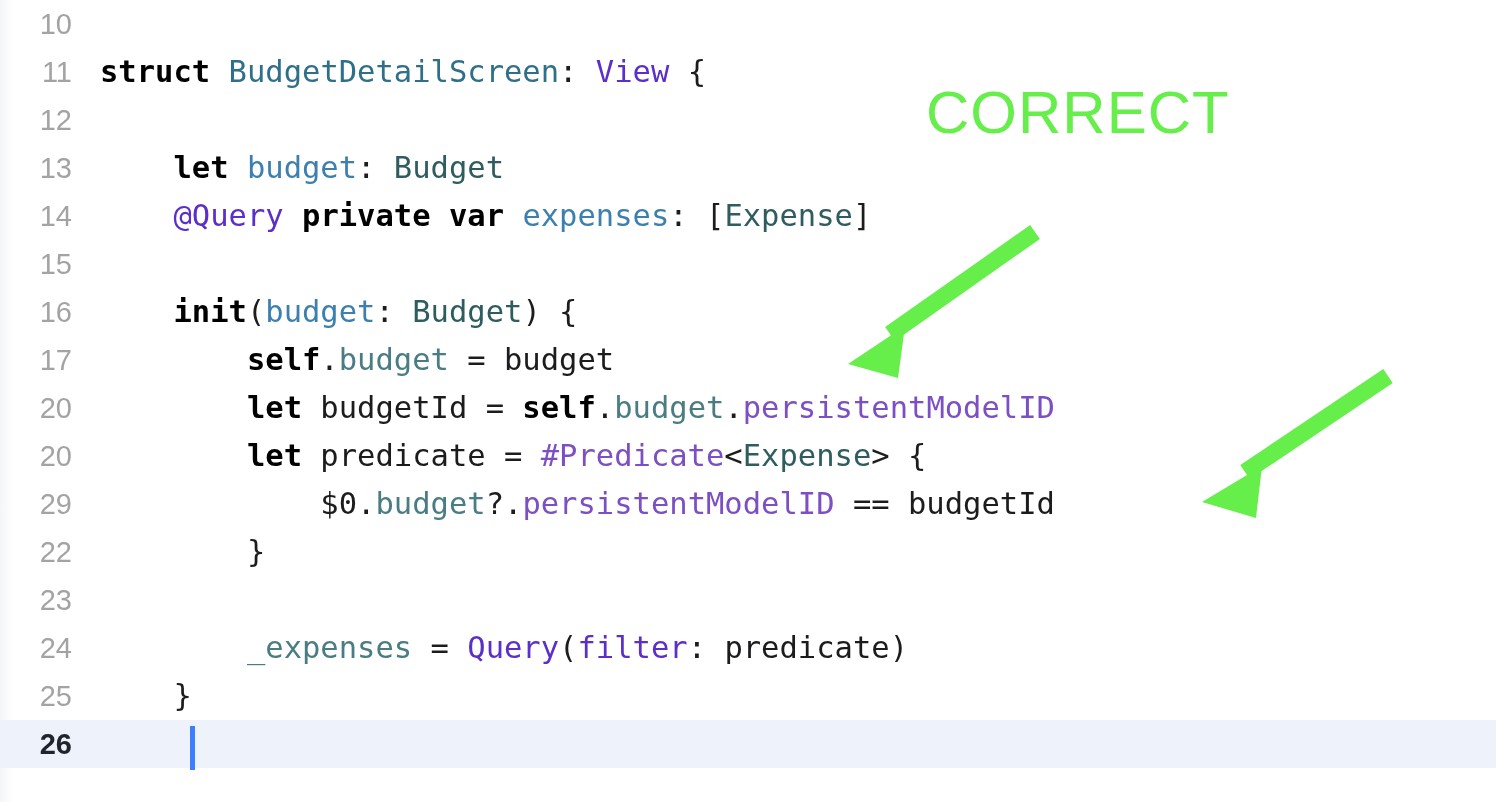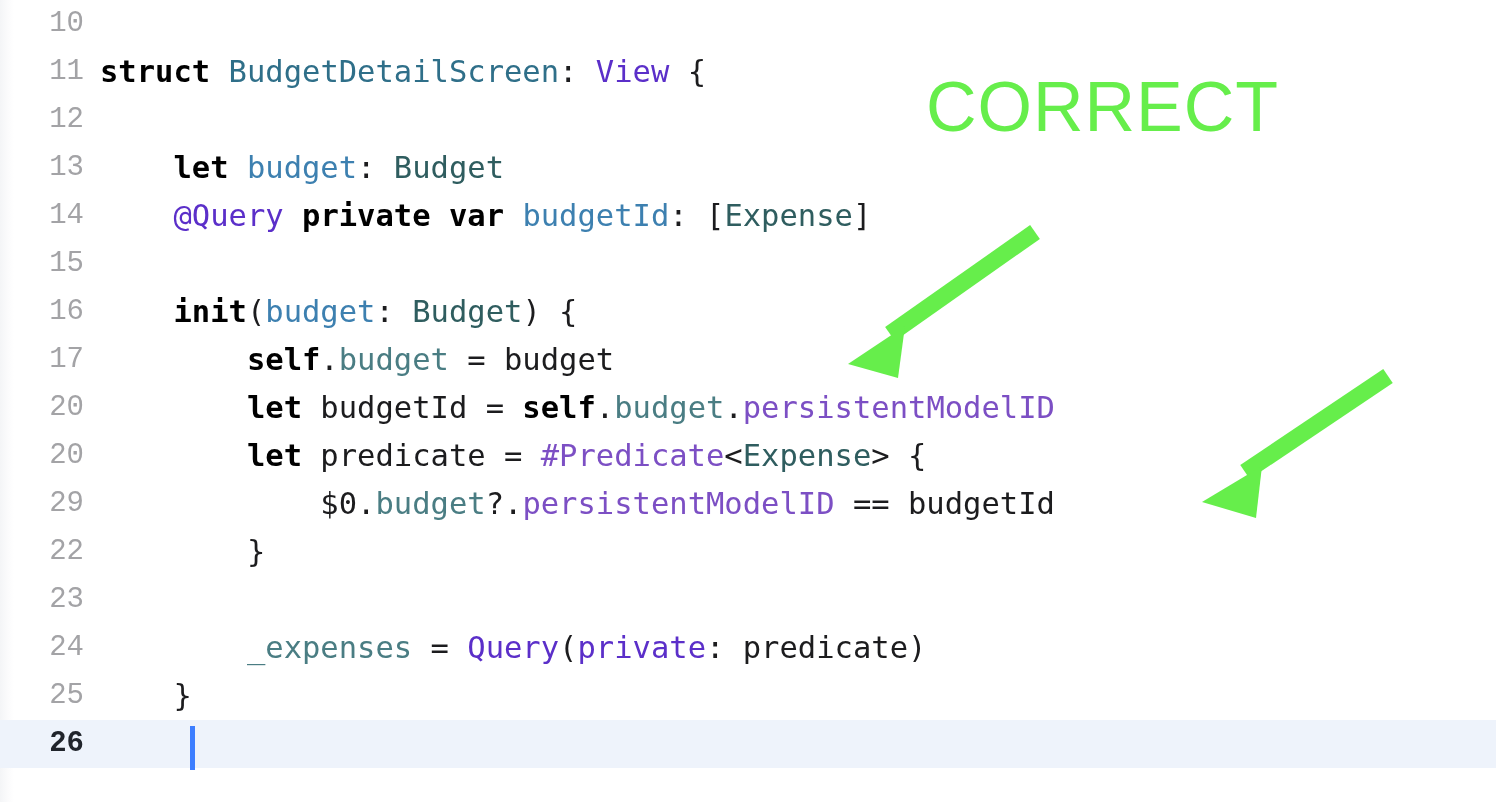--- a/index.html
+++ b/index.html
@@ -45,25 +45,25 @@
     height: 48px;
     line-height: 48px;
     white-space: pre;
   }
   .line.active {
     background: #eef3fb;
   }
 
   .lineno {
     position: absolute;
-    left: 12px;
+    left: 0;
     top: 0;
     width: 72px;
     text-align: right;
-    font-family: Liberation Mono, monospace;
+    font-family: Liberation Sans, sans-serif;
     font-size: 29px;
     color: #a3a3a6;
     letter-spacing: 0px;
   }
   .line.active .lineno {
     color: #20242b;
     font-weight: bold;
   }
 
   .code {
@@ -102,51 +102,51 @@
     position: absolute;
     left: 0;
     top: 0;
     width: 1496px;
     height: 802px;
     pointer-events: none;
   }
   .correct-label {
     position: absolute;
     left: 926px;
-    top: 64px;
+    top: 70px;
     font-family: "Liberation Sans", sans-serif;
-    font-size: 70px;
+    font-size: 60px;
     line-height: 86px;
     font-weight: normal;
     color: #66ee4b;
     letter-spacing: 1px;
   }
 </style>
 </head>
 <body>
 
 <div id="editor">
 
   <div class="gutter-edge"></div>
 
   <div class="code-lines">
       <div class="line"><div class="lineno">10</div><div class="code"></div></div>
       <div class="line"><div class="lineno">11</div><div class="code"><span class="tok-kw">struct</span><span class="tok-plain"> </span><span class="tok-type">BudgetDetailScreen</span><span class="tok-plain">: </span><span class="tok-proto">View</span><span class="tok-plain"> {</span></div></div>
       <div class="line"><div class="lineno">12</div><div class="code"></div></div>
       <div class="line"><div class="lineno">13</div><div class="code"><span class="tok-plain">    </span><span class="tok-kw">let</span><span class="tok-plain"> </span><span class="tok-prop">budget</span><span class="tok-plain">: </span><span class="tok-typed">Budget</span></div></div>
-      <div class="line"><div class="lineno">14</div><div class="code"><span class="tok-plain">    </span><span class="tok-attr">@Query</span><span class="tok-plain"> </span><span class="tok-kw">private var</span><span class="tok-plain"> </span><span class="tok-prop">budgetId</span><span class="tok-plain">: [</span><span class="tok-typed">Expense</span><span class="tok-plain">]</span></div></div>
+      <div class="line"><div class="lineno">14</div><div class="code"><span class="tok-plain">    </span><span class="tok-attr">@Query</span><span class="tok-plain"> </span><span class="tok-kw">private var</span><span class="tok-plain"> </span><span class="tok-prop">expenses</span><span class="tok-plain">: [</span><span class="tok-typed">Expense</span><span class="tok-plain">]</span></div></div>
       <div class="line"><div class="lineno">15</div><div class="code"></div></div>
       <div class="line"><div class="lineno">16</div><div class="code"><span class="tok-plain">    </span><span class="tok-kw">init</span><span class="tok-plain">(</span><span class="tok-prop">budget</span><span class="tok-plain">: </span><span class="tok-typed">Budget</span><span class="tok-plain">) {</span></div></div>
       <div class="line"><div class="lineno">17</div><div class="code"><span class="tok-plain">        </span><span class="tok-kw">self</span><span class="tok-plain">.</span><span class="tok-member">budget</span><span class="tok-plain"> = budget</span></div></div>
       <div class="line"><div class="lineno">20</div><div class="code"><span class="tok-plain">        </span><span class="tok-kw">let</span><span class="tok-plain"> budgetId = </span><span class="tok-kw">self</span><span class="tok-plain">.</span><span class="tok-member">budget</span><span class="tok-plain">.</span><span class="tok-macro">persistentModelID</span></div></div>
       <div class="line"><div class="lineno">20</div><div class="code"><span class="tok-plain">        </span><span class="tok-kw">let</span><span class="tok-plain"> predicate = </span><span class="tok-macro">#Predicate</span><span class="tok-plain">&lt;</span><span class="tok-typed">Expense</span><span class="tok-plain">&gt; {</span></div></div>
       <div class="line"><div class="lineno">29</div><div class="code"><span class="tok-plain">            </span><span class="tok-plain">$0.</span><span class="tok-member">budget</span><span class="tok-plain">?.</span><span class="tok-macro">persistentModelID</span><span class="tok-plain"> == budgetId</span></div></div>
       <div class="line"><div class="lineno">22</div><div class="code"><span class="tok-plain">        }</span></div></div>
       <div class="line"><div class="lineno">23</div><div class="code"></div></div>
-      <div class="line"><div class="lineno">24</div><div class="code"><span class="tok-plain">        </span><span class="tok-member">_expenses</span><span class="tok-plain"> = </span><span class="tok-attr">Query</span><span class="tok-plain">(</span><span class="tok-attr">private</span><span class="tok-plain">: predicate)</span></div></div>
+      <div class="line"><div class="lineno">24</div><div class="code"><span class="tok-plain">        </span><span class="tok-member">_expenses</span><span class="tok-plain"> = </span><span class="tok-attr">Query</span><span class="tok-plain">(</span><span class="tok-attr">filter</span><span class="tok-plain">: predicate)</span></div></div>
       <div class="line"><div class="lineno">25</div><div class="code"><span class="tok-plain">    }</span></div></div>
       <div class="line active"><div class="lineno">26</div><div class="code"></div><div class="caret"></div></div>
     </div>
 
   <svg class="overlay" width="1496" height="802" viewBox="0 0 1496 802" xmlns="http://www.w3.org/2000/svg">
     <g>
       <line x1="1035" y1="232" x2="890" y2="334" stroke="#66ee4b" stroke-width="17" stroke-linecap="butt"></line>
       <polygon points="848,364 905,326 898,378" fill="#66ee4b"></polygon>
     </g>
     <g>

